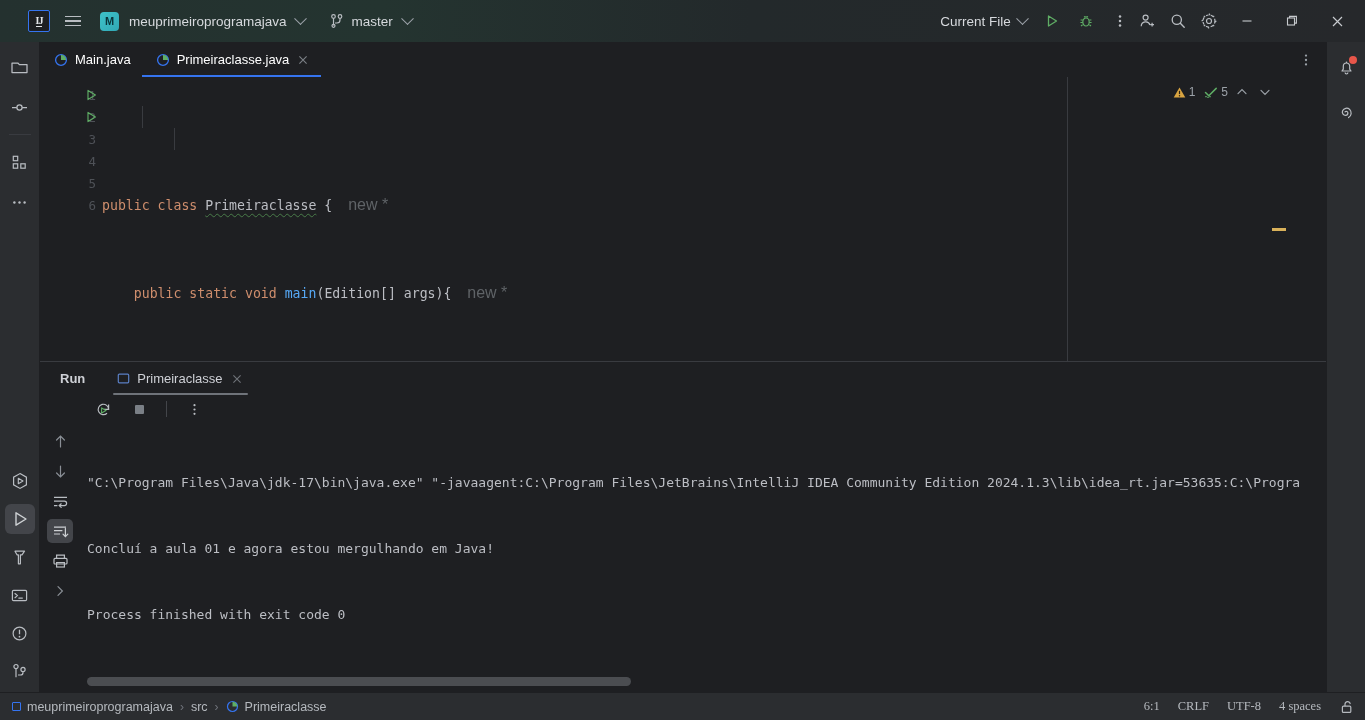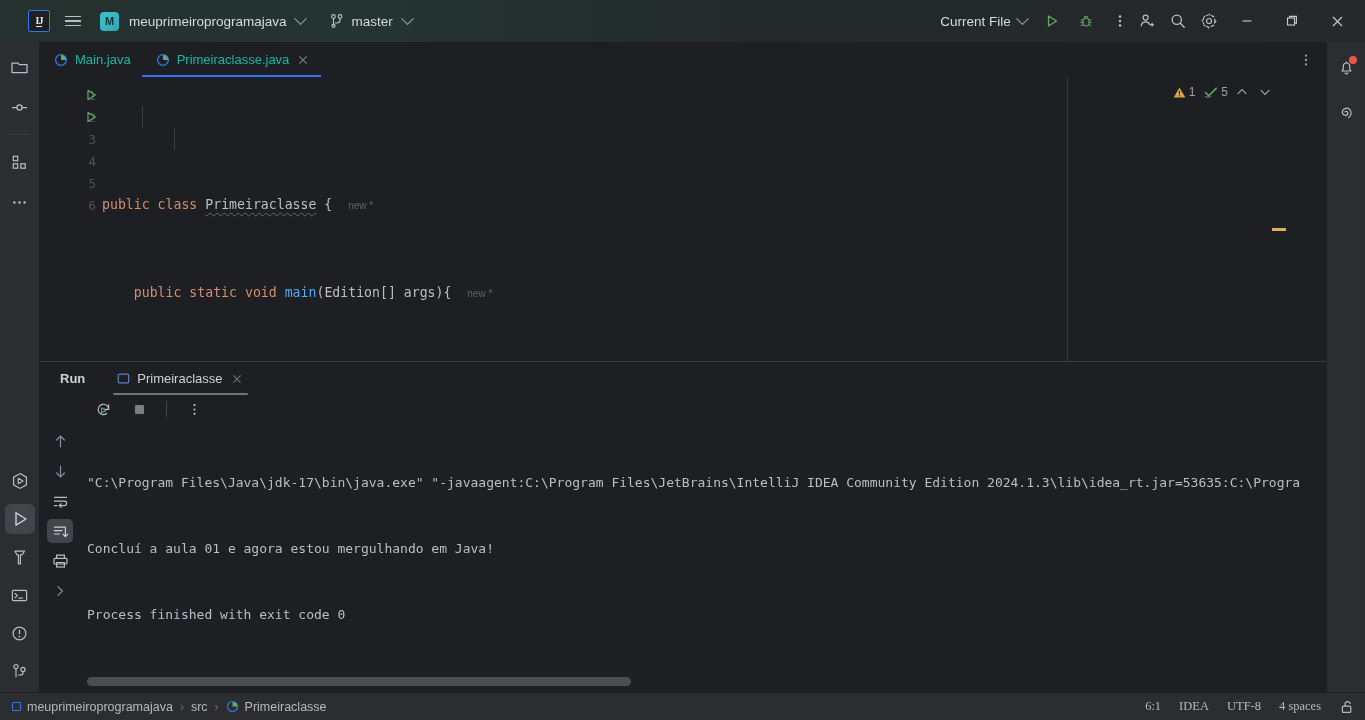--- a/index.html
+++ b/index.html
@@ -73,21 +73,21 @@
 
   
   .center { flex: 1 1 auto; display: flex; flex-direction: column; min-width: 0; background: #1e1f22; }
 
   
   .tabsbar { height: 35px; flex: 0 0 35px; display: flex; align-items: stretch; background: #1e1f22; position: relative; }
   .tab { display: flex; align-items: center; gap: 7px; padding: 0 11px 0 14px; font-size: 13px; color: #b5b9be; position: relative; }
   .tab.active { color: #d6d9dd; }
   .tab.active::after { content: ""; position: absolute; left: 0; right: 0; bottom: 0; height: 2.5px; background: #3574f0; }
   .tab .tabname { white-space: nowrap; }
-  .tab .tabname.green { color: #14b8a6; }
+  .tab .tabname.green { color: #ffffff; }
   .tab-close { width: 14px; height: 14px; display: flex; align-items: center; justify-content: center; opacity: .75; }
   .tabs-more { margin-left: auto; display: flex; align-items: center; padding-right: 12px; }
 
   
   .editorwrap { flex: 1 1 auto; position: relative; display: flex; min-height: 0; background: #1e1f22; border-bottom: 1px solid #393b40; }
   .gutter { width: 62px; flex: 0 0 62px; padding-top: 7px; background: #1e1f22; position: relative; }
   .gutter .ln {
     height: 22px; display: flex; align-items: center; justify-content: flex-end;
     padding-right: 6px; font-family: "DejaVu Sans Mono", monospace; font-size: 12.5px; color: #4e5157;
   }
@@ -95,21 +95,21 @@
   .codearea {
     flex: 1 1 auto; padding-top: 7px; position: relative;
     font-family: "DejaVu Sans Mono", monospace; font-size: 13.2px; line-height: 22px;
     white-space: pre; overflow: hidden; color: #bcbec4;
   }
   .codeline { height: 22px; position: relative; }
   .kw { color: #cf8e6d; }
   .cls { color: #bcbec4; }
   .fn { color: #56a8f5; }
   .punc { color: #bcbec4; }
-  .hint { color: #5f6367; font-size: 10px; font-family: "Liberation Sans", sans-serif; }
+  .hint { color: #5f6367; font-size: 16px; font-family: "Liberation Sans", sans-serif; }
   .squig-g { text-decoration: underline wavy #497b49; text-underline-offset: 3px; text-decoration-thickness: 1px; }
   @keyframes blink { 50% { opacity: 0; } }
   .indentguide { position: absolute; width: 1px; background: #393b40; }
 
   .editor-vsplit { position: absolute; top: 0; bottom: 0; left: 1027px; width: 1px; background: #393b40; }
 
   
   .inspect {
     position: absolute; top: 6px; right: 52px; display: flex; align-items: center; gap: 5px;
     font-size: 12px; color: #9ba1a8;
@@ -543,21 +543,21 @@
       <div class="crumb">
         <svg width="13" height="13" viewBox="0 0 13 13">
           <circle cx="6.5" cy="6.5" r="5" fill="none" stroke="#3574f0" stroke-width="1.2"></circle>
           <path d="M6.5 1.7 a4.8 4.8 0 0 1 4.8 4.8 h-4.8 z" fill="#5fad65"></path>
         </svg>
         <span>Primeiraclasse</span>
       </div>
     </div>
     <div class="status-right">
       <span class="sr-item">6:1</span>
-      <span class="sr-item">IDEA</span>
+      <span class="sr-item">CRLF</span>
       <span class="sr-item">UTF-8</span>
       <span class="sr-item">4 spaces</span>
       <span>
         <svg width="16" height="16" viewBox="0 0 16 16">
           <rect x="3.4" y="7.2" width="8.4" height="6.2" rx="1" fill="none" stroke="#b5b9be" stroke-width="1.2"></rect>
           <path d="M6 7.2 V5.4 a2.6 2.6 0 0 1 5.2 -0.3" fill="none" stroke="#b5b9be" stroke-width="1.2"></path>
         </svg>
       </span>
     </div>
   </div>

